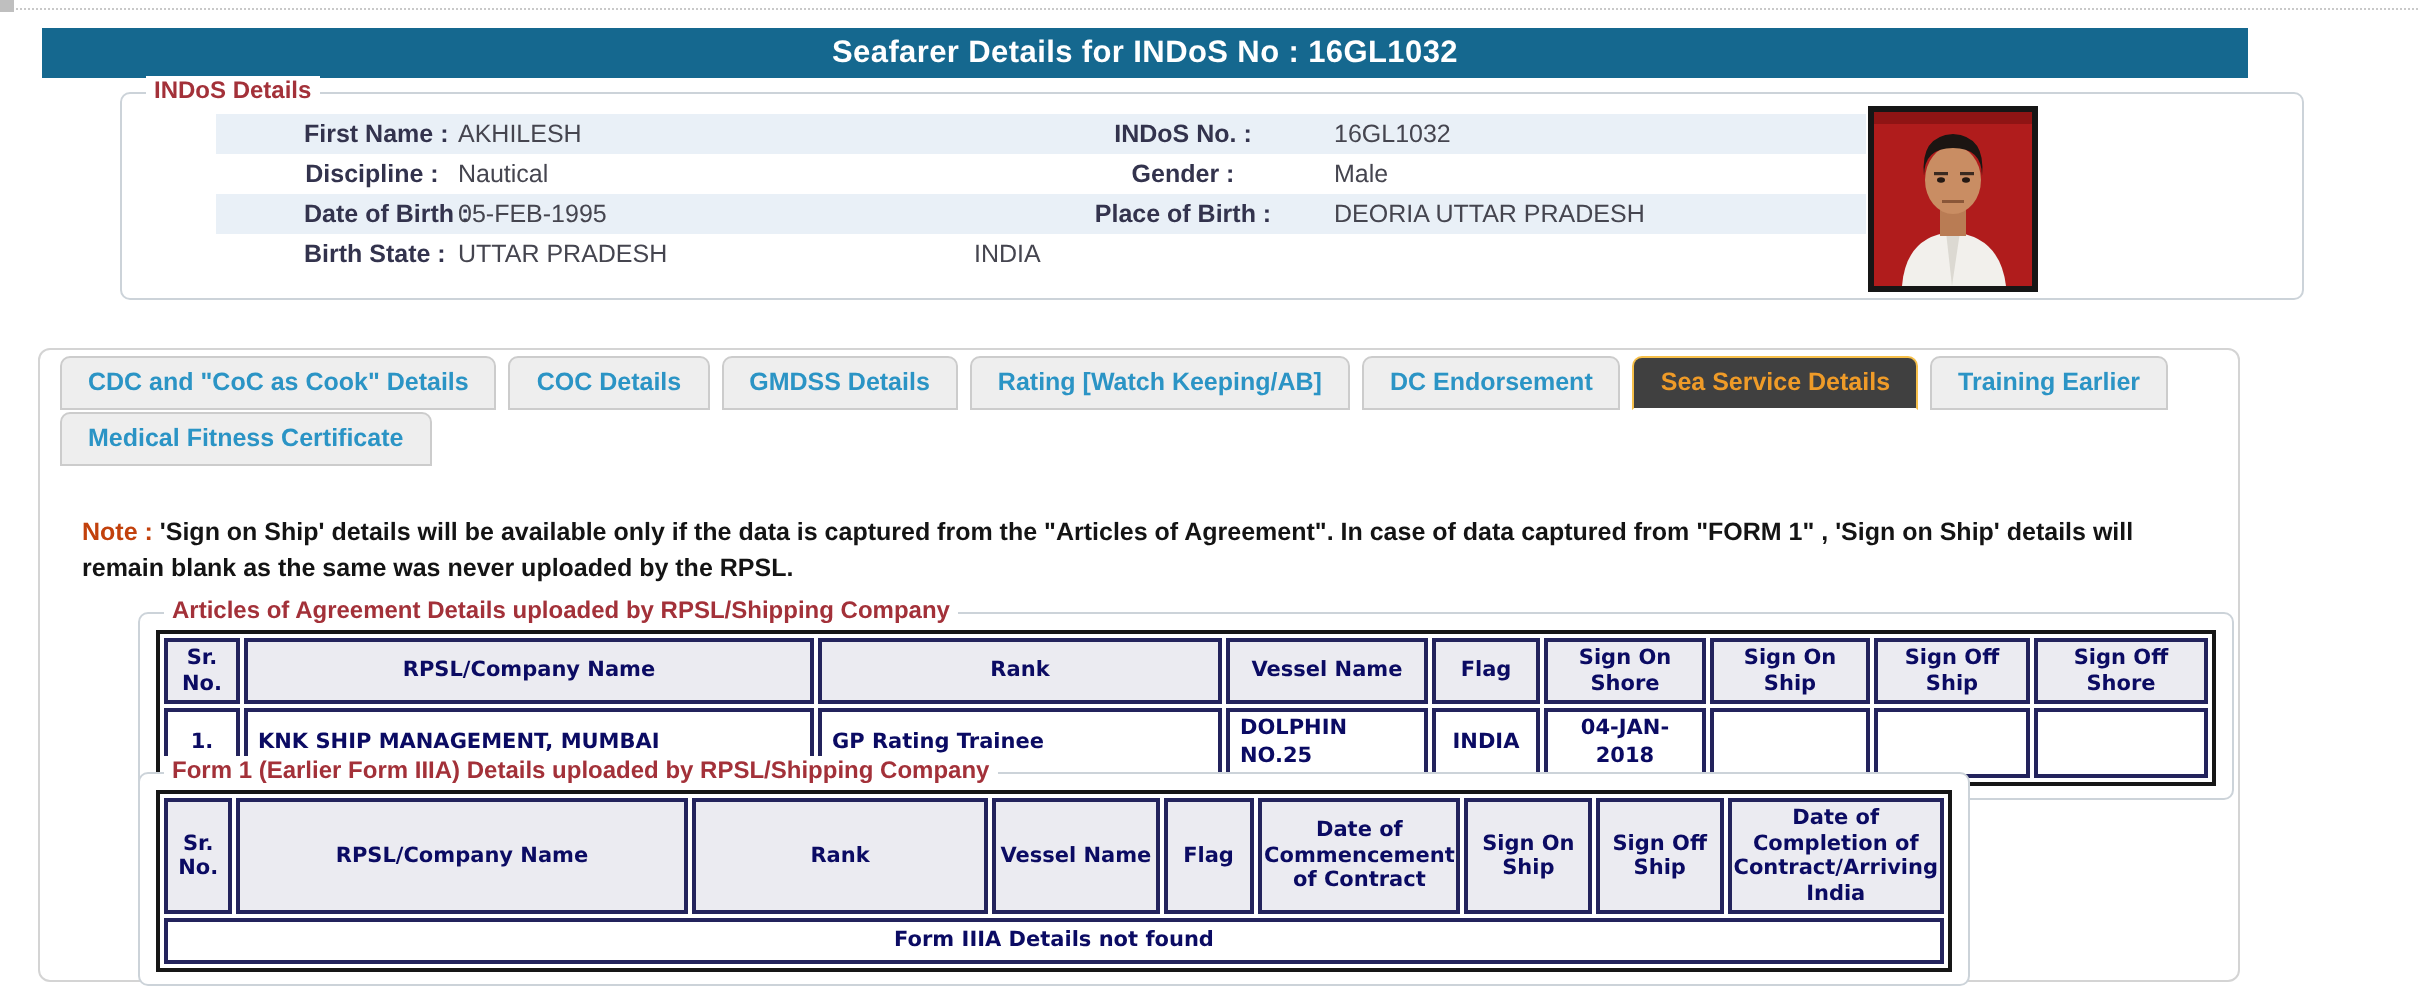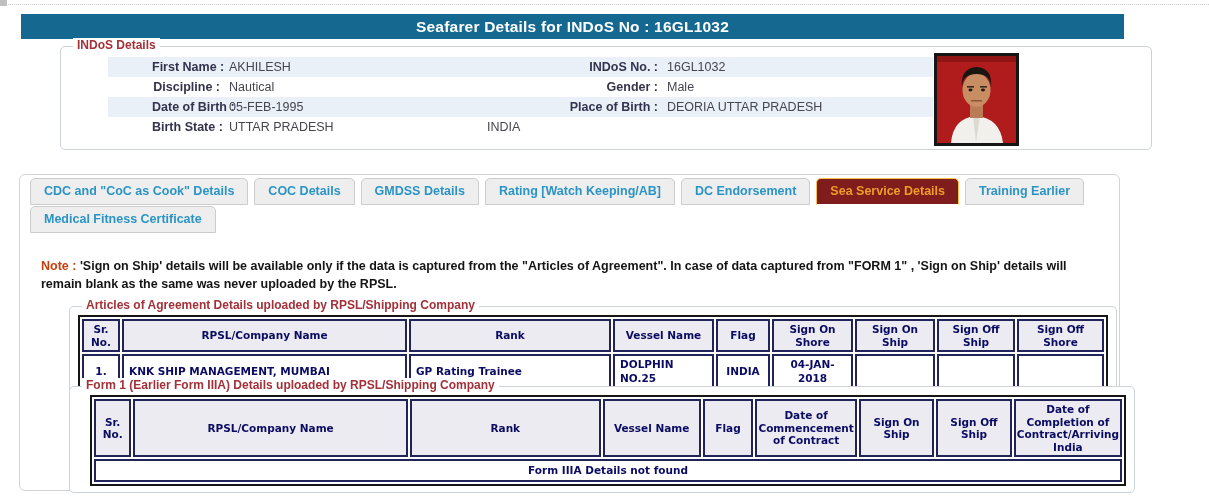--- a/index.html
+++ b/index.html
@@ -23,53 +23,53 @@
   .legend {
     position:absolute; top:-9px; left:12px; background:#fff; padding:0 4px;
     color:#a33139; font-weight:bold; font-size:12px; white-space:nowrap;
   }
 
   
   .indos-fs { left:25px; top:46px; width:1092px; height:104px; }
   .indos-rows { position:absolute; left:47px; top:10px; width:825px; }
   .irow { display:grid; grid-template-columns:115px 258px 180px 1fr; height:20px; line-height:20px; font-size:12.5px; }
   .irow.alt { background:#e9f0f7; }
-  .ilabel { text-align:right; font-weight:bold; color:#33334d; padding-right:3px; white-space:nowrap;padding-left:44px; }
+  .ilabel { text-align:center; font-weight:bold; color:#33334d; padding-right:3px; white-space:nowrap;padding-left:44px; }
   .ivalue { padding-left:6px; color:#45454f; white-space:nowrap; overflow:hidden; }
   .photo {
     position:absolute; left:873px; top:6px; width:85px; height:93px;
     border:3px solid #161616; box-sizing:border-box; background:#b01c1c; overflow:hidden;
   }
   .photo svg { display:block; }
 
   
   .tab-panel {
     position:absolute; left:19px; top:174px; width:1101px; height:317px;
     border:1px solid #d4d4d4; border-radius:6px; box-sizing:border-box; background:#fff;
   }
   .tabs-row { position:absolute; left:10px; display:flex; gap:6px; }
   .tabs-row1 { top:3px; }
   .tabs-row2 { top:31px; }
   .tab {
     background:#eeeeee; border:1px solid #cccccc; border-radius:5px 5px 0 0;
     padding:0 13px; height:25px; line-height:25px;
     font-size:12.5px; font-weight:bold; color:#2b94c5; white-space:nowrap; cursor:pointer;
   }
-  .tab.active { background:#7f1d1d; border-color:#f7c04a; border-bottom-color:#ffffff; color:#ef9b28; }
+  .tab.active { background:#404040; border-color:#f7c04a; border-bottom-color:#ffffff; color:#ef9b28; }
 
   
   .note {
     position:absolute; left:21px; top:82px; width:1050px;
     font-size:12.5px; font-weight:bold; color:#141414; line-height:1.45;
   }
   .note-prefix { color:#c2410c; }
 
   
   .fs-table1 { left:14px; top:131px; width:1048px; padding:8px 8px 6px 8px; }
-  .fs-table2 { left:14px; top:211px; width:1066px; padding:8px 8px 6px 20px; }
+  .fs-table2 { left:14px; top:211px; width:916px; padding:8px 8px 6px 8px; }
 
   table.svc {
     width:100%; border-collapse:separate; border-spacing:2px;
     background:#ffffff; border:2px solid #161616;
     font-family:"DejaVu Sans", sans-serif;
   }
   table.svc th {
     background:#ebebf1; color:#0b0b63; font-size:10.5px; font-weight:bold;
     text-align:center; border:2px solid #23235c; padding:2px 1px; line-height:1.2;
   }

